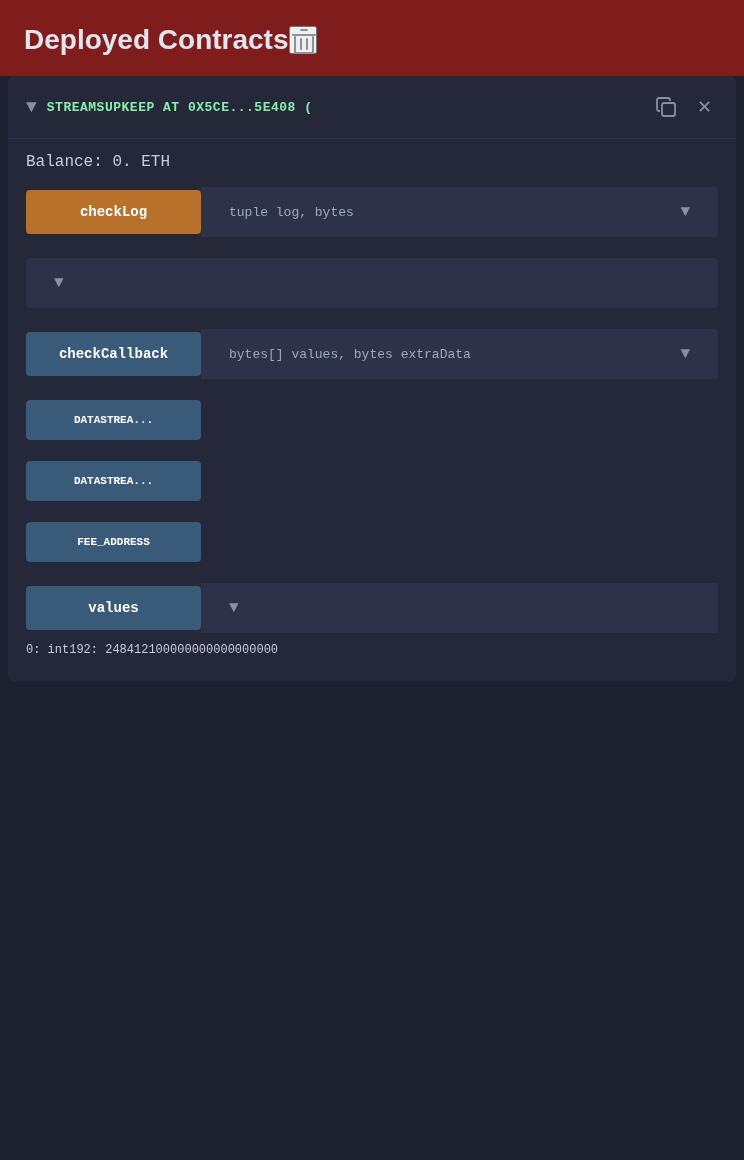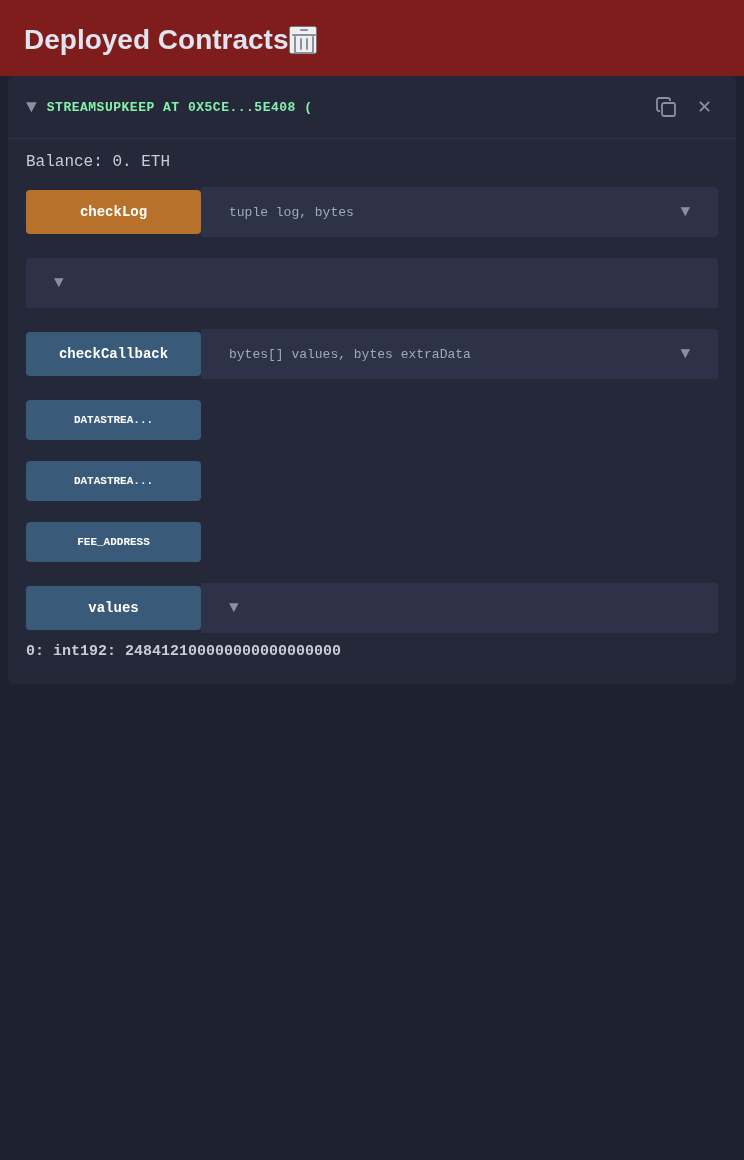--- a/index.html
+++ b/index.html
@@ -169,23 +169,22 @@
       min-width: 175px;
       text-align: center;
       white-space: nowrap;
       overflow: hidden;
       text-overflow: ellipsis;
       background-color: #3a5a7a;
     }
 
     .result-row {
       padding: 10px 18px 4px 18px;
-      font-size: 15px;
+      font-size: 12px;
       color: #a0a8be;
-      font-weight: bold;
     }
 
     .result-value {
       color: #c8ccd8;
     }
   </style>
 </head>
 <body>
 
 <div class="page-header">

